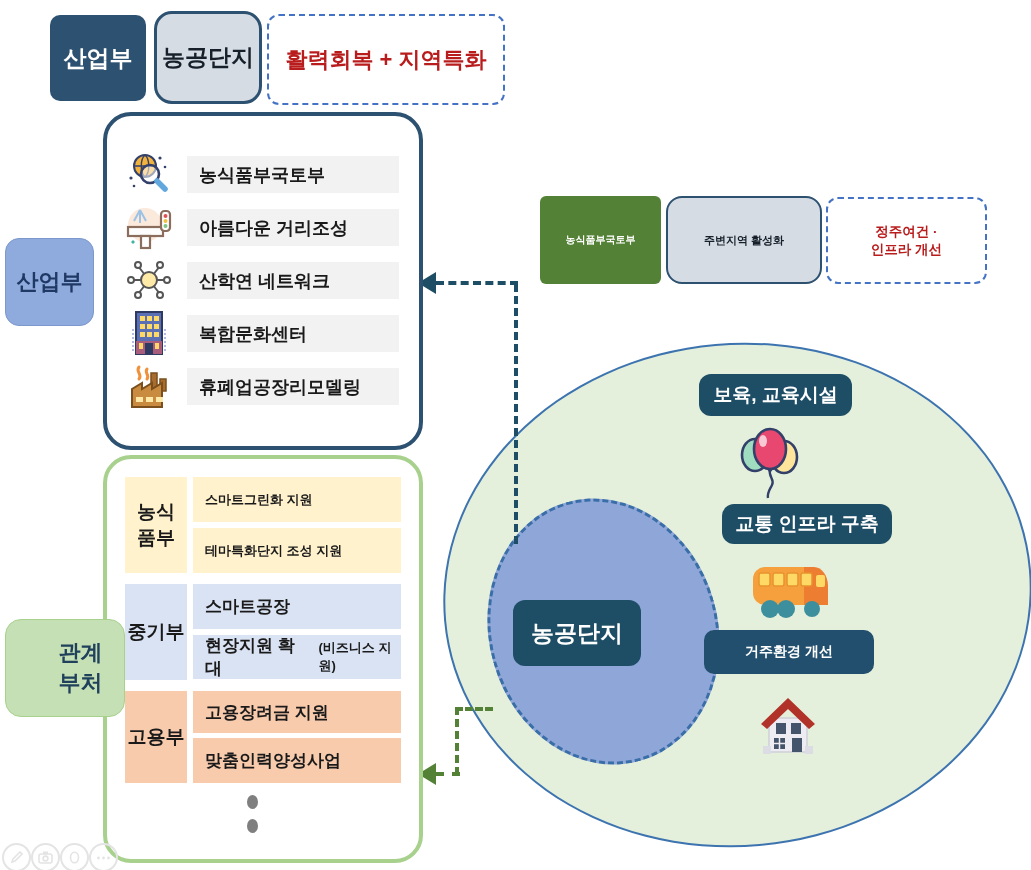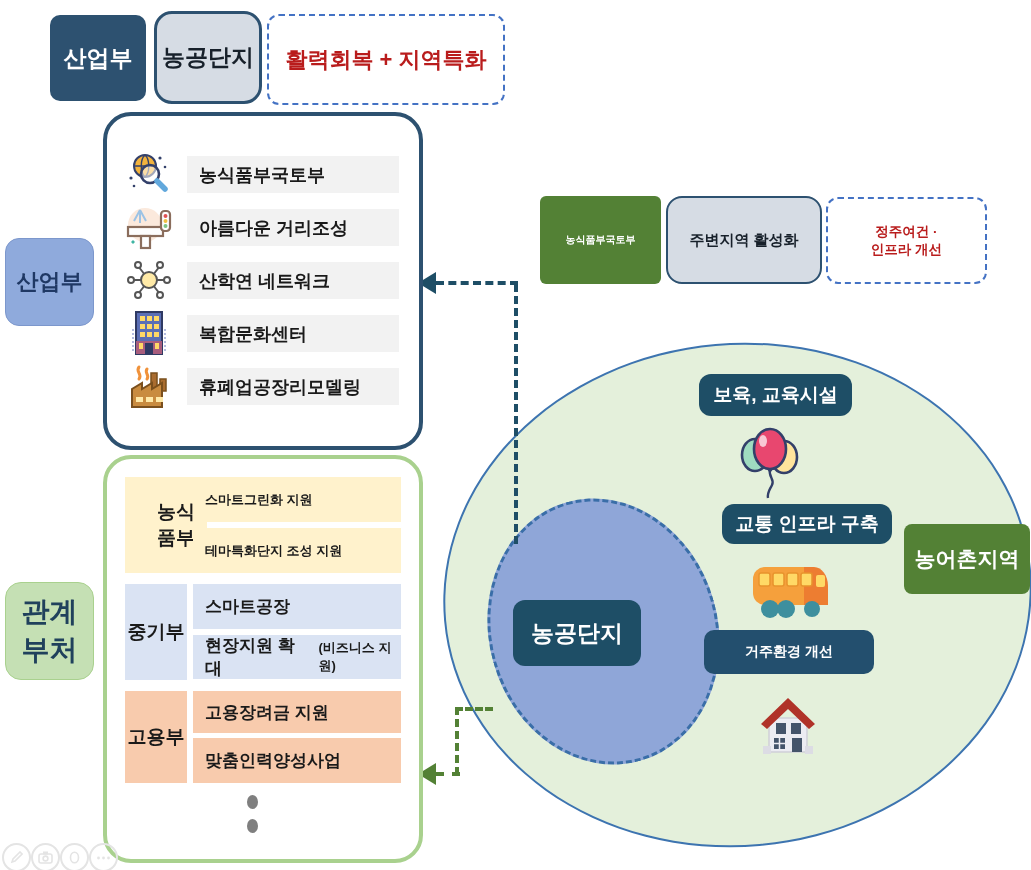--- a/index.html
+++ b/index.html
@@ -147,21 +147,21 @@
             <rect x="31" y="34" width="7" height="5"></rect>
           </g>
       </svg>
     </span>
     <div class="ind-row" style="top:252px;">휴폐업공장리모델링</div>
   </div>
 
   <div class="abs side-label-blue center" style="left:5px;top:238px;width:87px;height:86px;font-size:22px;">산업부</div>
 
   <div class="abs badge-green center" style="left:540px;top:196px;width:121px;height:88px;font-size:10px;">농식품부국토부</div>
-  <div class="abs center" style="left:666px;top:196px;width:156px;height:88px;background:#d6dce4;border:2.5px solid #2d5170;border-radius:16px;font-size:15px;font-weight:bold;color:#17202a;box-sizing:border-box;">주변지역 활성화</div>
+  <div class="abs center" style="left:666px;top:196px;width:156px;height:88px;background:#d6dce4;border:2.5px solid #2d5170;border-radius:16px;font-size:11px;font-weight:bold;color:#17202a;box-sizing:border-box;">주변지역 활성화</div>
   <div class="abs box-dashed center preline" style="left:826px;top:197px;width:161px;height:87px;font-size:13.5px;box-sizing:border-box;">정주여건 ·
 인프라 개선</div>
 
   <div class="abs" id="rural-ellipse"></div>
   <div class="abs" id="complex-ellipse"></div>
 
   <div class="abs tag-teal center" style="left:513px;top:600px;width:128px;height:66px;font-size:23px;border-radius:12px;">농공단지</div>
 
   <div class="abs tag-teal center" style="left:699px;top:374px;width:153px;height:42px;font-size:19px;">보육, 교육시설</div>
 
@@ -208,45 +208,44 @@
         <rect x="36" y="33" width="10" height="11"></rect>
         <rect x="37" y="48" width="10" height="14"></rect>
       </g>
       <g fill="#44546a">
           <rect x="19" y="48" width="11" height="11"></rect>
         </g>
       <path d="M19 53.5h11M24.5 48v11" stroke="#ececf2" stroke-width="1.5"></path>
     </svg>
   </span>
 
-  <div class="abs badge-green center" style="left:904px;top:524px;width:126px;height:70px;font-size:21px;border-radius:8px;z-index:3;">농어촌지역</div>
 
   <div class="abs panel" id="related-panel" style="left:103px;top:455px;width:312px;height:400px;">
 
-    <div class="grp-label cream preline" style="top:18px;height:96px;padding-left:20px;">농식
+    <div class="grp-label cream preline" style="top:18px;height:96px;">농식
 품부</div>
     <div class="grp-row cream" style="top:18px;height:45px;font-size:13px;">스마트그린화 지원</div>
     <div class="grp-row cream" style="top:69px;height:45px;font-size:13px;">테마특화단지 조성 지원</div>
 
     <div class="grp-label bluerow" style="top:125px;height:96px;">중기부</div>
     <div class="grp-row bluerow" style="top:125px;height:45px;font-size:17px;">스마트공장</div>
     <div class="grp-row bluerow" style="top:176px;height:44px;font-size:17px;gap:14px;">
       <span>현장지원 확대</span>
         <span class="suffix">(비즈니스 지원)</span>
     </div>
 
     <div class="grp-label peach" style="top:232px;height:92px;">고용부</div>
     <div class="grp-row peach" style="top:232px;height:42px;font-size:17px;">고용장려금 지원</div>
     <div class="grp-row peach" style="top:279px;height:45px;font-size:17px;">맞춤인력양성사업</div>
 
     <div class="dot" style="left:140px;top:336px;"></div>
     <div class="dot" style="left:140px;top:360px;"></div>
   </div>
 
-  <div class="abs side-label-green center preline" style="left:5px;top:582px;width:87px;height:96px;font-size:28px;">관계
+  <div class="abs side-label-green center preline" style="left:5px;top:619px;width:87px;height:96px;font-size:22px;padding-left:31px;">관계
 부처</div>
 
   <div class="abs conn" style="left:514px;top:284px;height:260px;border-left:4px dashed #1e4e66;"></div>
   <div class="abs conn" style="left:436px;top:281px;width:82px;border-top:4px dashed #1e4e66;"></div>
   <div class="abs arrow-left" style="left:418px;top:272px;border-right:18px solid #1e4e66;"></div>
 
   <div class="abs conn" style="left:455px;top:707px;width:38px;border-top:4px dashed #538135;"></div>
   <div class="abs conn" style="left:455px;top:707px;height:68px;border-left:4px dashed #538135;"></div>
   <div class="abs conn" style="left:436px;top:772px;width:24px;border-top:4px dashed #538135;"></div>
   <div class="abs arrow-left" style="left:418px;top:763px;border-right:18px solid #538135;"></div>

